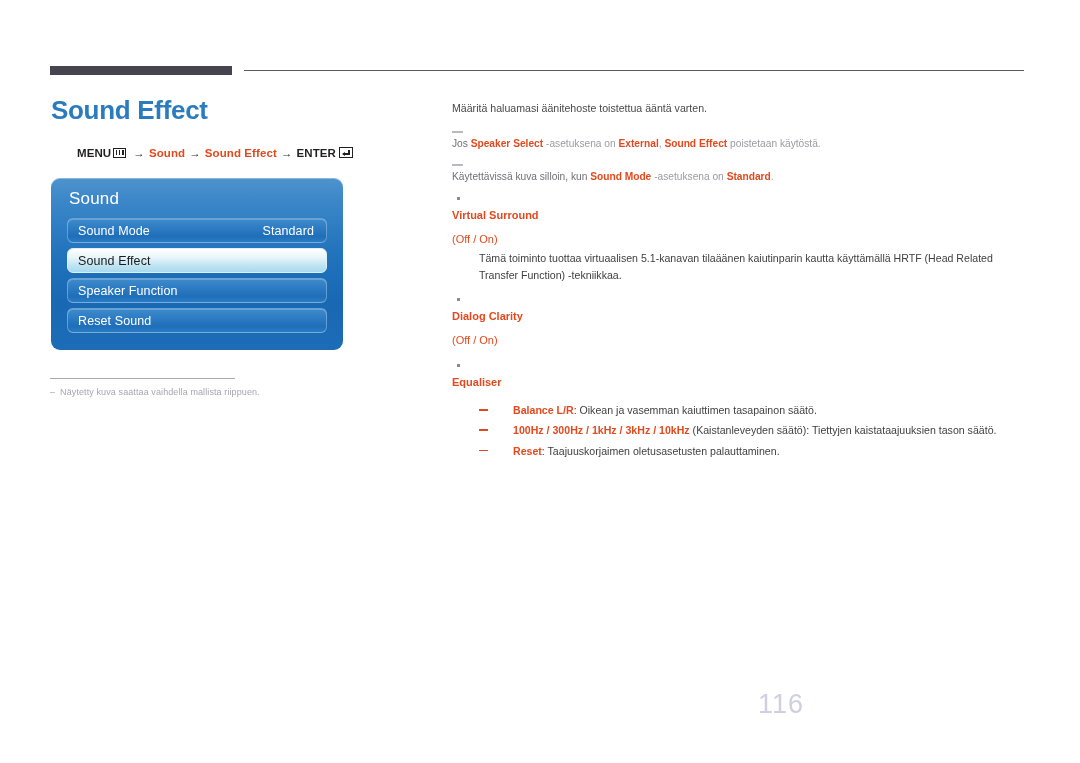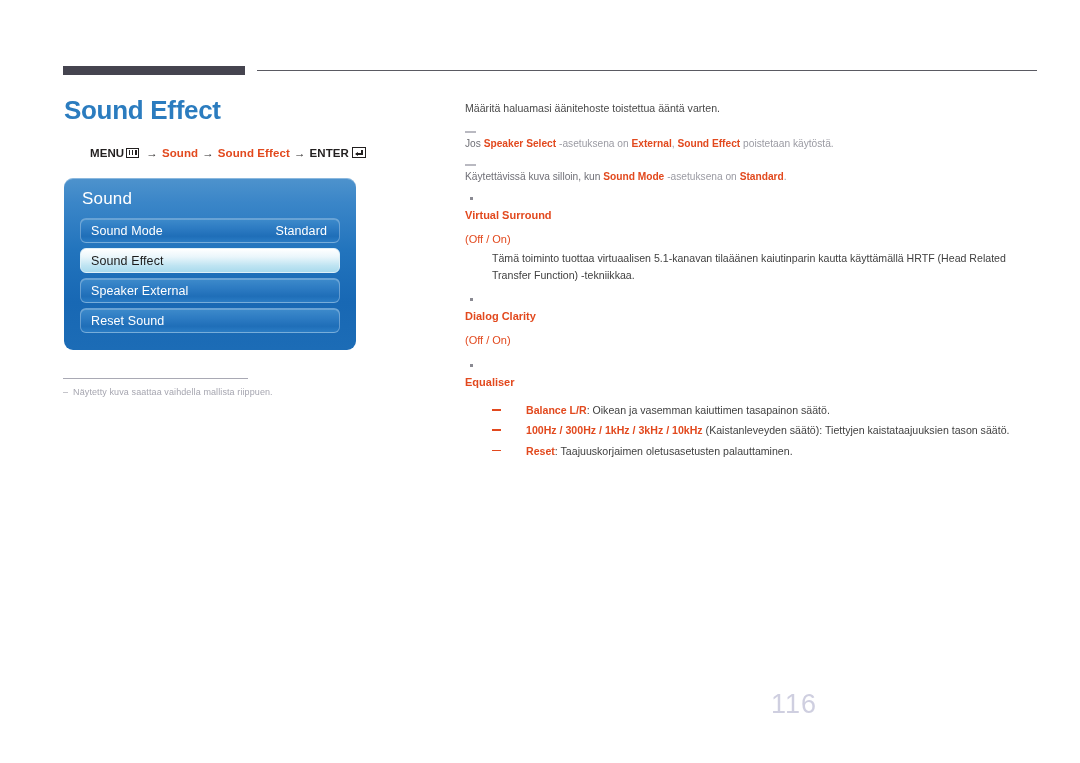--- a/index.html
+++ b/index.html
@@ -3,21 +3,21 @@
 <meta charset="utf-8">
 <style>
   * { box-sizing: border-box; }
   html, body {
     margin: 0; padding: 0;
     width: 1080px; height: 763px;
     background: #ffffff;
     font-family: "Liberation Sans", sans-serif;
     overflow: hidden;
   }
-  .page { position: relative; width: 856px; height: 763px; background:#fff;margin-left:13px; }
+  .page { position: relative; width: 856px; height: 763px; background:#fff; }
 
   
   .rule-dark {
     position: absolute; left: 50px; top: 66px;
     width: 182px; height: 9px; background: #45444f;
   }
   .rule-thin {
     position: absolute; left: 244px; top: 70px;
     width: 780px; height: 1px; background: #5a5a62;
   }
@@ -192,21 +192,21 @@
       <span class="lbl">Sound Mode</span>
       <span class="val">Standard</span>
     </div>
 
     <div class="osd-row selected">
       <span class="lbl">Sound Effect</span>
       <span class="val"></span>
     </div>
 
     <div class="osd-row">
-      <span class="lbl">Speaker External</span>
+      <span class="lbl">Speaker Function</span>
       <span class="val"></span>
     </div>
 
     <div class="osd-row">
       <span class="lbl">Reset Sound</span>
       <span class="val"></span>
     </div>
   </div>
 
   <div class="fn-rule"></div>

